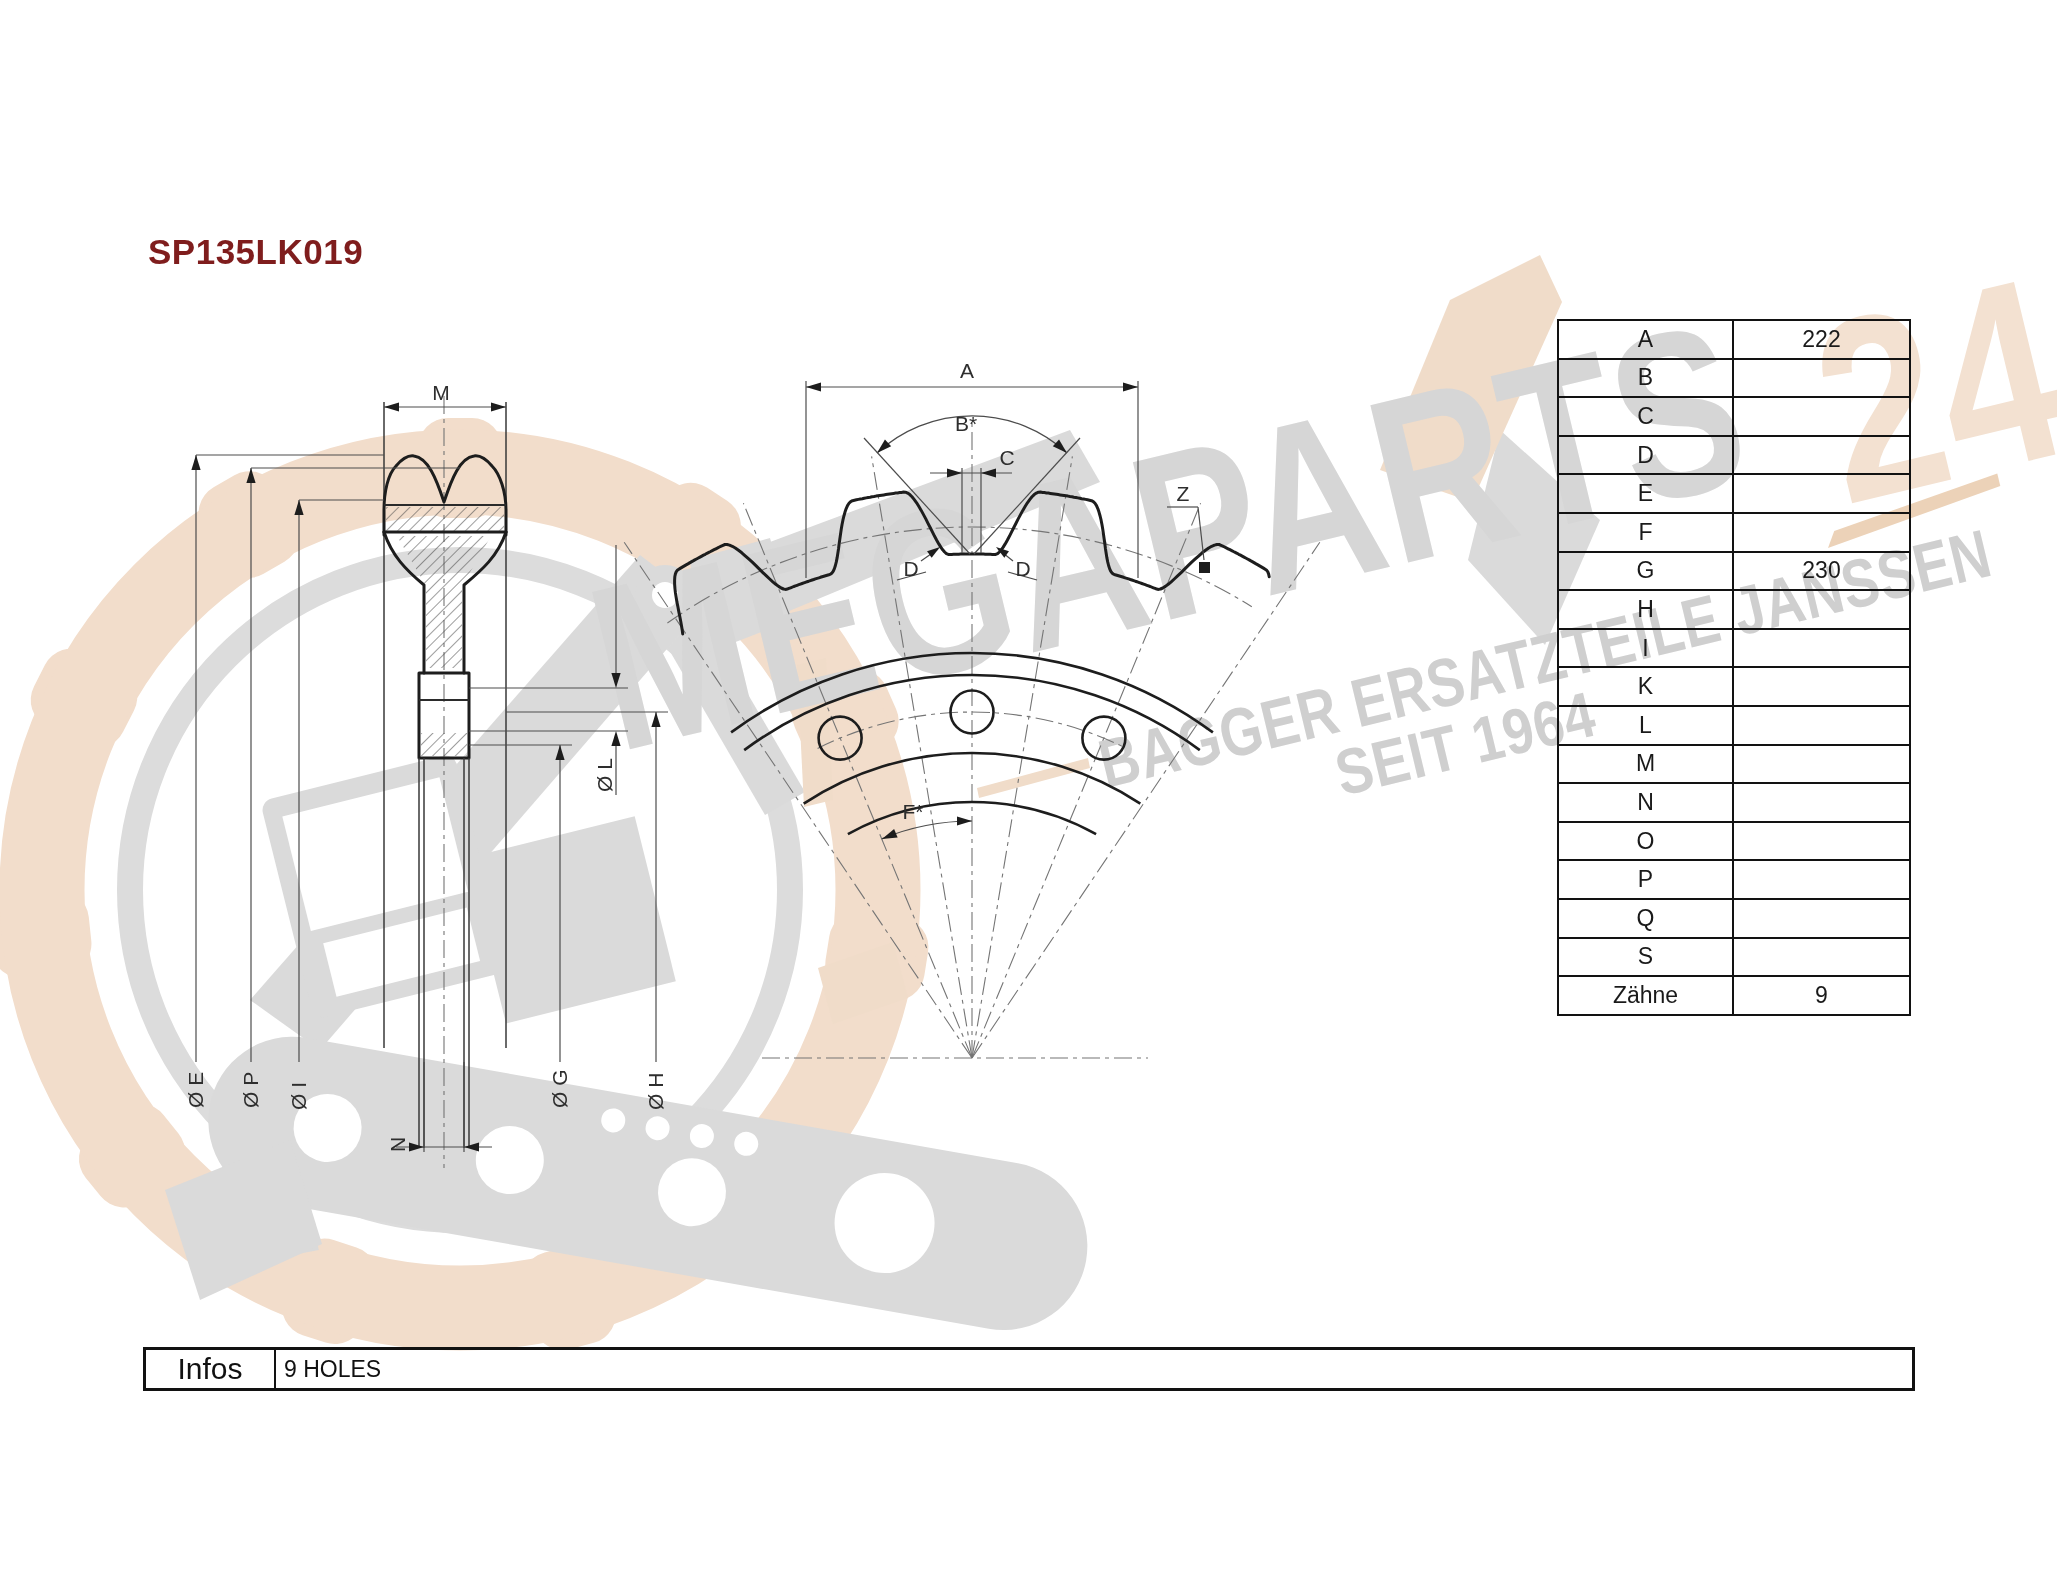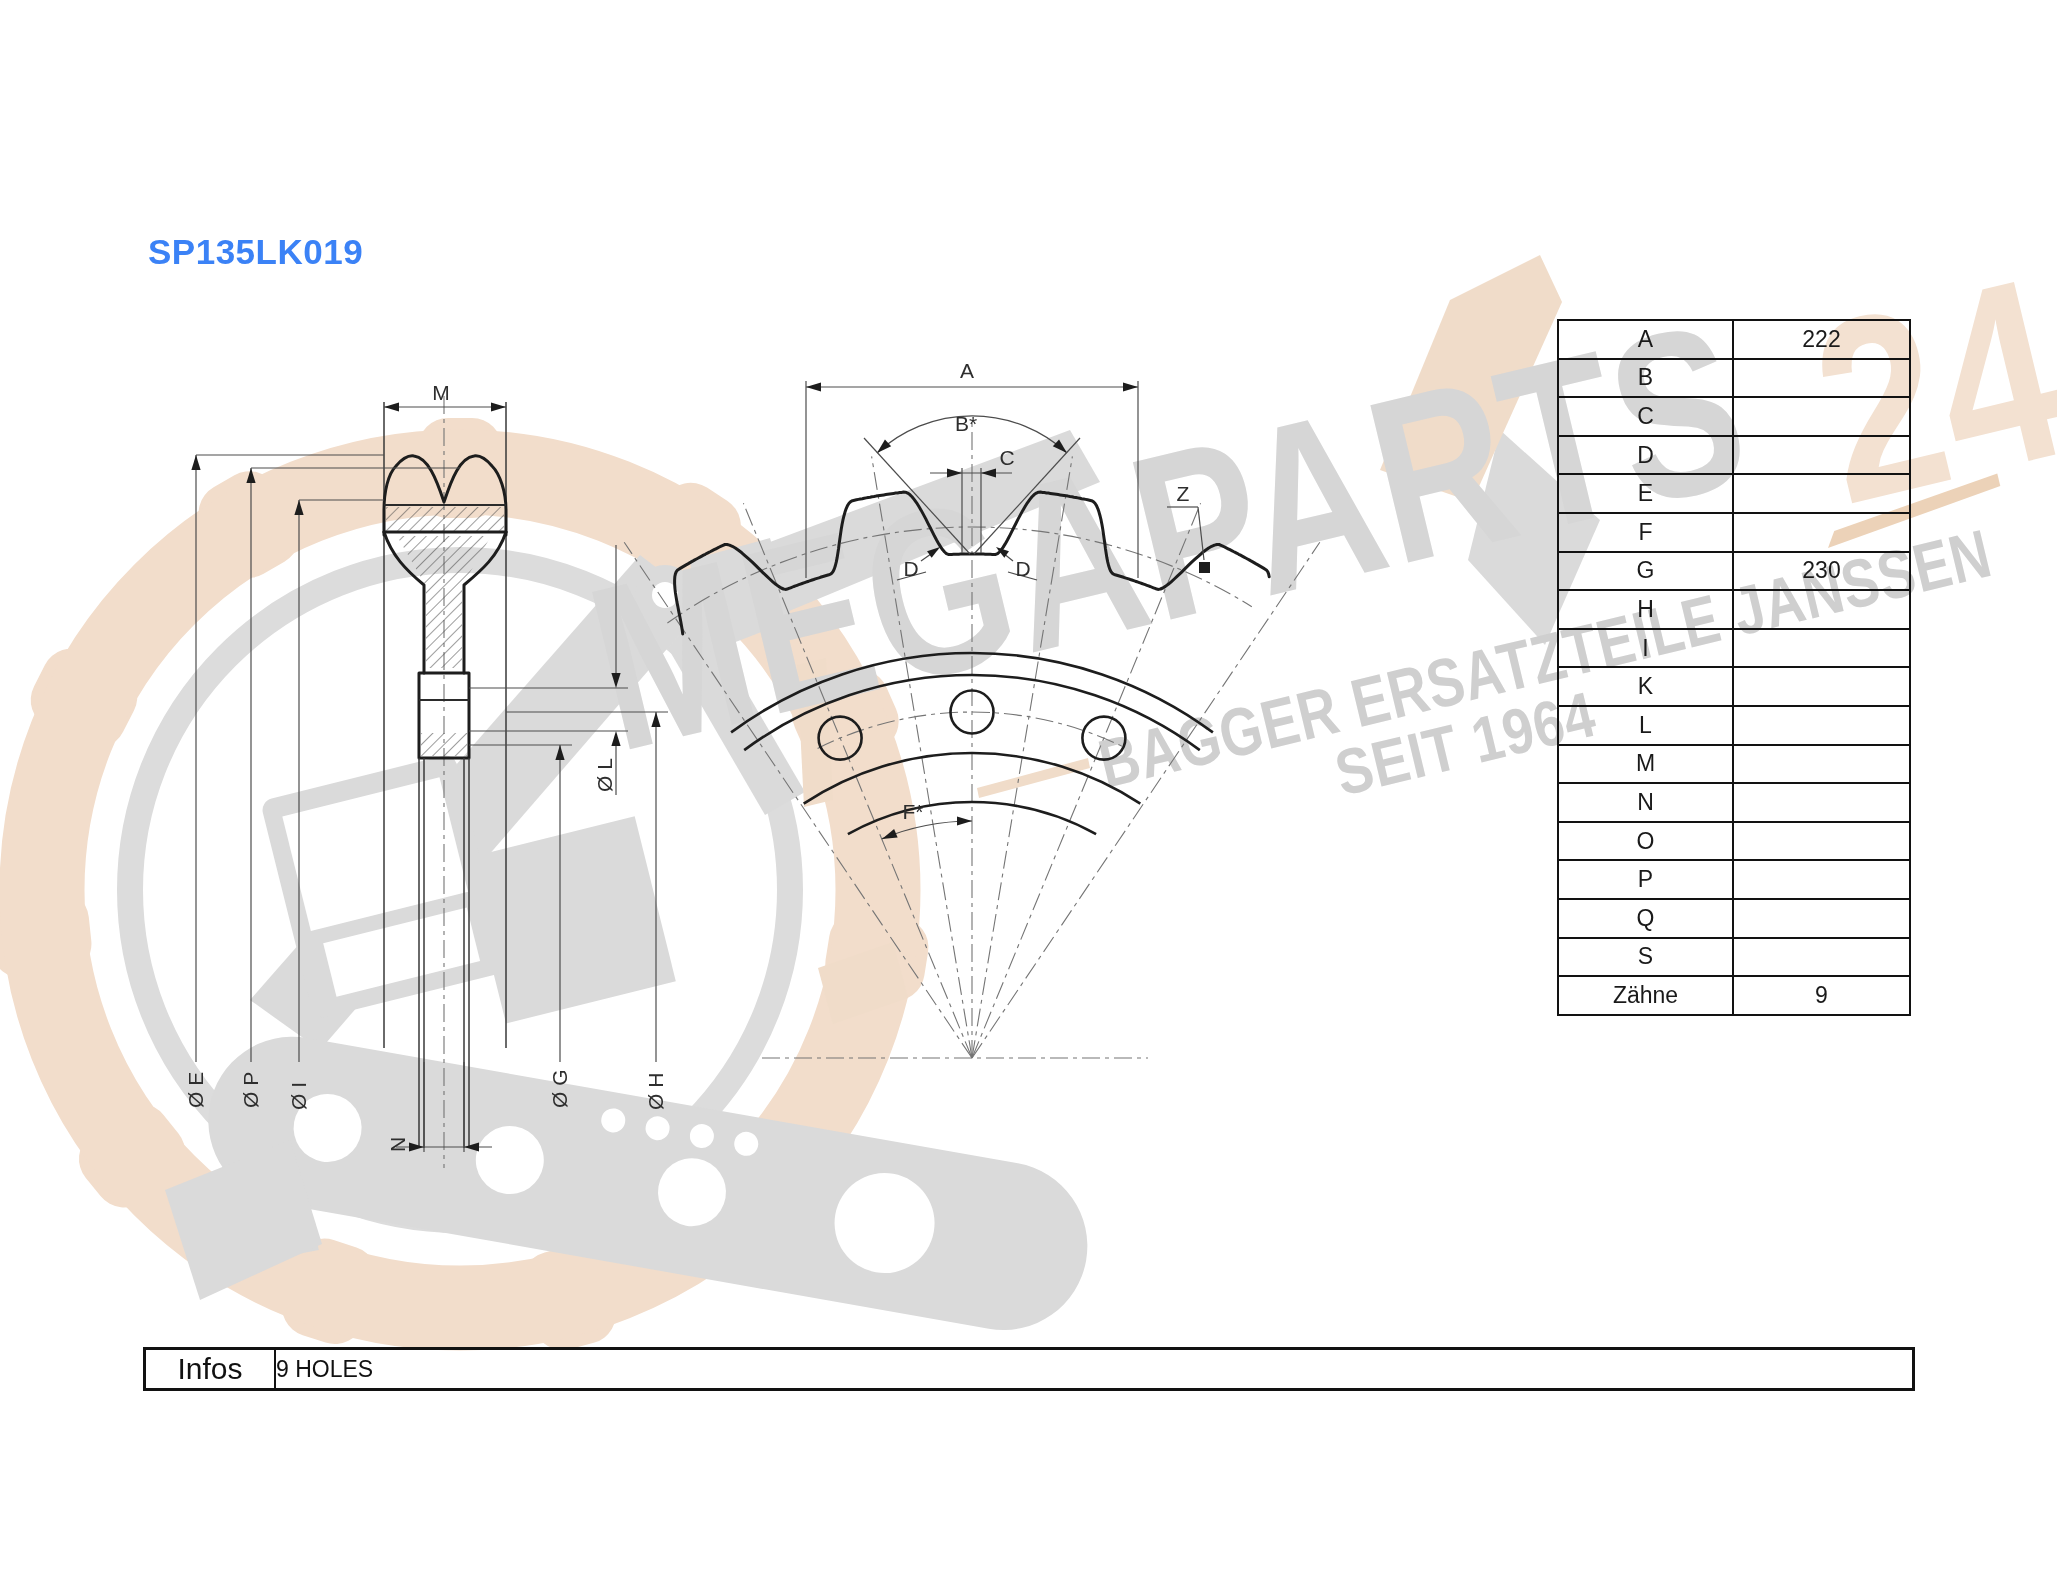--- a/index.html
+++ b/index.html
@@ -11,35 +11,35 @@
   .thick{stroke:#1d1d1d;stroke-width:3;fill:none;stroke-linejoin:round;stroke-linecap:round;}
   .thick2{stroke:#1d1d1d;stroke-width:2.6;fill:none;}
   .med{stroke:#2b2b2b;stroke-width:2;fill:none;}
   .thin{stroke:#4c4c4c;stroke-width:1.2;fill:none;}
   .thin2{stroke:#383838;stroke-width:1.5;fill:none;}
   .dd{stroke:#757575;stroke-width:1.1;fill:none;stroke-dasharray:18 5 4 5;}
   .arr{fill:#1d1d1d;stroke:none;}
   .dlabel{font-family:"Liberation Sans",sans-serif;font-size:21px;fill:#2e2e2e;}
 
   #page-title{position:absolute;left:148px;top:232px;font-size:35px;font-weight:700;
-              letter-spacing:.5px;color:#3b82f6;}
+              letter-spacing:.5px;color:#7f1d1d;}
 
   
   #spec-table{position:absolute;left:1557px;top:319px;width:354px;border-collapse:collapse;
               background:transparent;table-layout:fixed;}
   #spec-table td{border:2.5px solid #121212;height:36.6px;text-align:center;
                  font-size:23px;color:#1a1a1a;padding:0;background:transparent;}
   #spec-table td.lab{width:173px;}
 
   
   #info-bar{position:absolute;left:143px;top:1347px;width:1766px;height:38px;
             border:3px solid #121212;display:flex;background:transparent;}
   #info-bar .cell-label{width:128px;border-right:2.5px solid #121212;display:flex;
             align-items:center;justify-content:center;font-size:30px;}
-  #info-bar .cell-value{flex:1;display:flex;align-items:center;font-size:23px;padding-left:0;}
+  #info-bar .cell-value{flex:1;display:flex;align-items:center;font-size:23px;padding-left:8px;}
 
   .wm-big{font-weight:700;letter-spacing:2px;}
   .wm-mid{font-weight:700;letter-spacing:1px;}
 </style>
 </head>
 <body>
 
 <div id="stage">
 
   <svg id="wm" width="2057" height="1589" viewBox="0 0 2057 1589">

